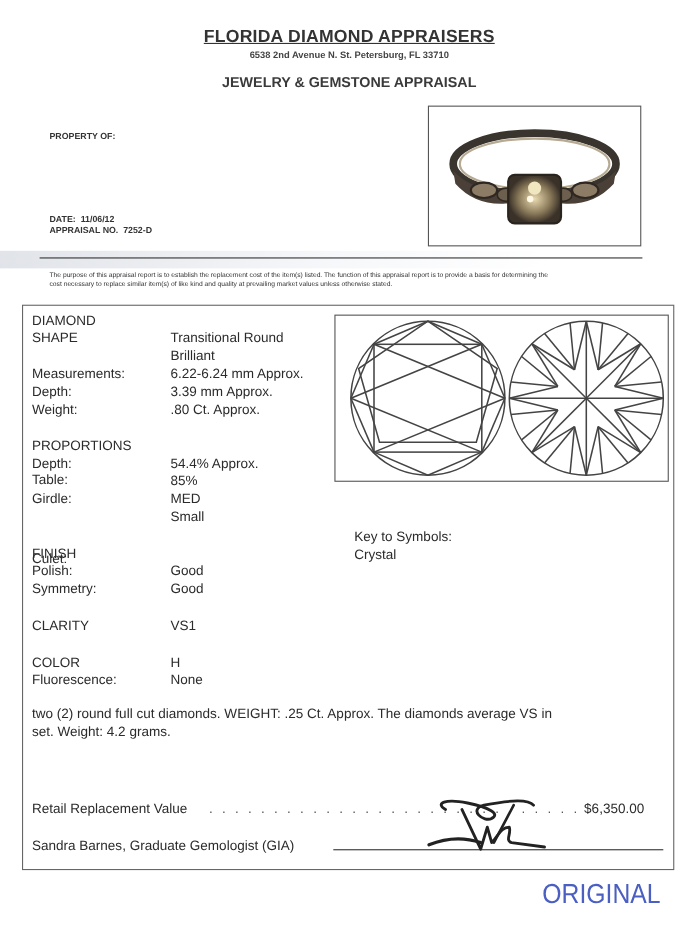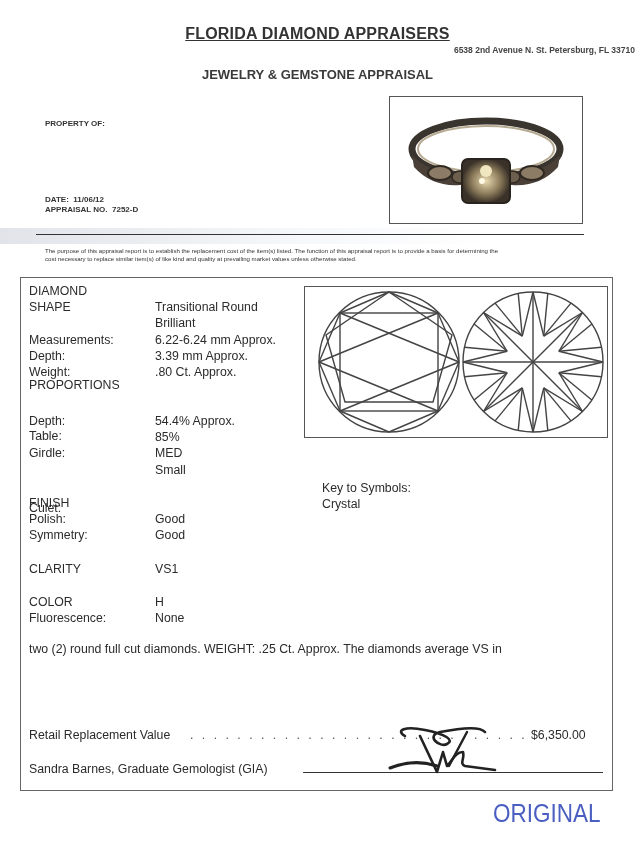--- a/index.html
+++ b/index.html
@@ -1,20 +1,20 @@
 <!DOCTYPE html>
 <html><head>
   <meta charset="utf-8">
   <style>
     html, body { margin: 0; padding: 0; background: #ffffff; }
     body { width: 635px; height: 850px; position: relative; overflow: hidden;
            font-family: "Liberation Sans", sans-serif; color: #2b2b2b; }
     .abs { position: absolute; }
     .hdr-title { left: 0; width: 635px; top: 25px; text-align: center; font-weight: bold; font-size: 16px; color: #333; letter-spacing: 0.2px; text-decoration: underline; }
-    .hdr-addr { left: 0; width: 635px; top: 45px; text-align: right; font-size: 8.5px; font-weight: bold; color: #444; }
+    .hdr-addr { left: 0; width: 635px; top: 45px; text-align: center; font-size: 8.5px; font-weight: bold; color: #444; }
     .hdr-sub { left: 0; width: 635px; top: 67px; text-align: center; font-weight: bold; font-size: 13px; color: #3a3a3a; }
     .small-bold { font-size: 8px; font-weight: bold; color: #333; }
     .ring-box { left: 389px; top: 96px; width: 192px; height: 126px; border: 1.5px solid #555; background: #fff; }
     .sep-line { left: 36px; top: 234px; width: 548px; height: 1px; background: #333; }
     .smudge { left: 0; top: 228px; width: 500px; height: 16px; background: linear-gradient(90deg, rgba(200,205,215,0.55), rgba(220,225,235,0.25) 60%, rgba(255,255,255,0)); }
     .disclaimer { left: 45px; top: 247px; width: 545px; font-size: 6.1px; line-height: 8px; color: #333; }
     .main-box { left: 20px; top: 277px; width: 591px; height: 512px; border: 1.5px solid #666; }
     .row { font-size: 12.3px; line-height: 16px; color: #2b2b2b; }
     .lbl { left: 29px; }
     .val { left: 155px; }
@@ -77,21 +77,21 @@
 <div class="abs row lbl" style="top:299px;">SHAPE</div>
 <div class="abs row val" style="top:299px;">Transitional Round</div>
 <div class="abs row val" style="top:315px;">Brilliant</div>
 <div class="abs row lbl" style="top:332px;">Measurements:</div>
 <div class="abs row val" style="top:332px;">6.22-6.24 mm Approx.</div>
 <div class="abs row lbl" style="top:348px;">Depth:</div>
 <div class="abs row val" style="top:348px;">3.39 mm Approx.</div>
 <div class="abs row lbl" style="top:364px;">Weight:</div>
 <div class="abs row val" style="top:364px;">.80 Ct. Approx.</div>
 
-<div class="abs row lbl" style="top:377px;">PROPORTIONS</div>
+<div class="abs row lbl" style="top:397px;">PROPORTIONS</div>
 <div class="abs row lbl" style="top:413px;">Depth:</div>
 <div class="abs row val" style="top:413px;">54.4% Approx.</div>
 <div class="abs row lbl" style="top:428px;">Table:</div>
 <div class="abs row val" style="top:429px;">85%</div>
 <div class="abs row lbl" style="top:445px;">Girdle:</div>
 <div class="abs row val" style="top:445px;">MED</div>
 <div class="abs row lbl" style="top:462px;margin-top:38px;">Culet:</div>
 <div class="abs row val" style="top:462px;">Small</div>
 
 <div class="abs row lbl" style="top:495px;">FINISH</div>
@@ -173,20 +173,21 @@
         </g>
     </g>
   </svg>
 </div>
 
 <div class="abs key" style="top:480px;">Key to Symbols:</div>
 <div class="abs key" style="top:496px;">Crystal</div>
 
 <div class="abs para">
   <div>two (2) round full cut diamonds.  WEIGHT: .25 Ct. Approx.  The diamonds average VS in</div>
+  <div>set.  Weight: 4.2 grams.</div>
 </div>
 
 <div class="abs row lbl" style="top:727px;">Retail Replacement Value</div>
 <div class="abs dots">. . . . . . . . . . . . . . . . . . . . . . . . . . . . . . . . . . . . . . . . . . . . . . . . . . . . . . . . . . . . .</div>
 <div class="abs row" style="left:531px;top:727px;">$6,350.00</div>
 
 <div class="abs row lbl" style="top:761px;">Sandra Barnes, Graduate Gemologist (GIA)</div>
 <div class="abs sig-line"></div>
 <svg class="abs" style="left:385px;top:722px;" width="130" height="60" viewBox="0 0 130 60">
   <path d="M20 14 C10 8 20 4 40 8 C60 12 70 18 62 22 C55 26 40 14 55 10 C75 6 95 4 100 10" fill="none" stroke="#222" stroke-width="2.6" stroke-linecap="round"></path>

